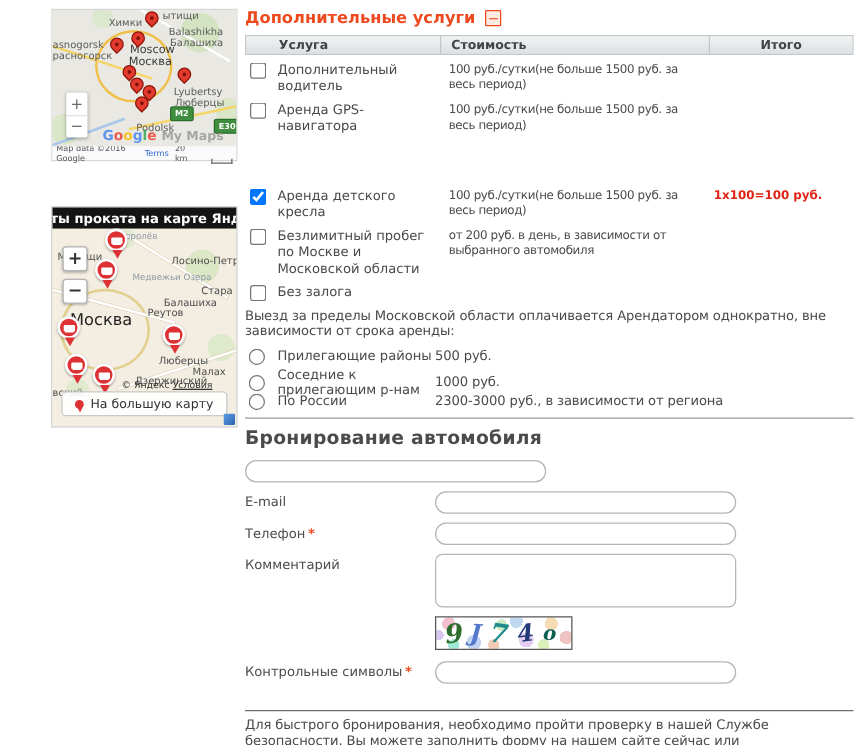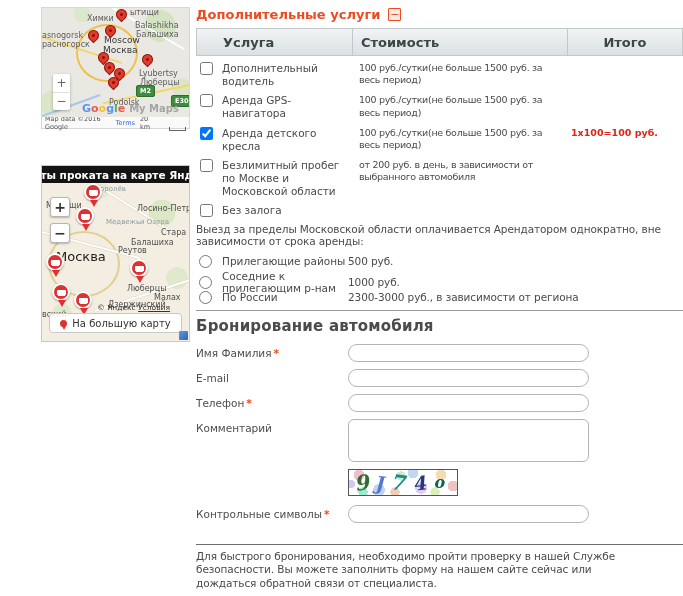--- a/index.html
+++ b/index.html
@@ -72,21 +72,21 @@
   .mini-pin { width:7px; height:7px; background:#dd3134; border-radius:50%; position:relative; }
   .mini-pin::after { content:''; position:absolute; left:1.5px; top:6px; border:2px solid transparent; border-top:4px solid #dd3134; }
   .corner-ic { position:absolute; right:1px; bottom:1px; width:9px; height:9px; background:linear-gradient(135deg,#5e9de0,#2b63b5); border-radius:1px; }
 
   
   .main { position:absolute; left:196px; top:6px; width:487px; }
   .sec-head { display:flex; align-items:center; gap:8px; height:16px; margin-bottom:6px; }
   .sec-title { font-size:13px; font-weight:bold; color:#ee4a1f; }
   .collapse { width:13px; height:13px; border:1px solid #ee4a1f; background:#fdeae2; color:#ee4a1f; font-size:11px; line-height:11px; text-align:center; border-radius:1px; }
 
-  .srv-head { display:grid; grid-template-columns:155px 215px 1fr; background:linear-gradient(#f1f3f4,#dce0e2); border:1px solid #c2c7c9; height:28px; align-items:center; font-size:13px; font-weight:bold; color:#3f4446; }
+  .srv-head { display:grid; grid-template-columns:155px 215px 1fr; background:linear-gradient(#f1f3f4,#dce0e2); border:1px solid #c2c7c9; height:16px; align-items:center; font-size:10px; font-weight:bold; color:#3f4446; }
   .srv-head .hc1 { padding-left:26px; }
   .srv-head .hc2 { padding-left:8px; border-left:1px solid #c2c7c9; align-self:stretch; display:flex; align-items:center; }
   .srv-head .hc3 { text-align:center; border-left:1px solid #c2c7c9; align-self:stretch; display:flex; align-items:center; justify-content:center; }
   .srv-row { display:grid; grid-template-columns:26px 129px 215px 1fr; padding-top:6px; align-items:start; }
   .srv-row input { width:13px; height:13px; margin-left:4px; }
   .srv-name { font-size:10.5px; line-height:1.25; padding-right:4px; }
   .srv-cost { font-size:9.5px; letter-spacing:-0.3px; line-height:1.3; padding-left:8px; }
   .srv-total { font-size:9.5px; font-weight:bold; color:#e02413; padding-left:5px; }
 
   .note { font-size:10.5px; letter-spacing:-0.1px; margin-top:6px; }
@@ -253,21 +253,21 @@
     <span class="srv-name">Дополнительный водитель</span>
     <span class="srv-cost">100 руб./сутки(не больше 1500 руб. за весь период)</span>
     <span class="srv-total"></span>
   </div>
   <div class="srv-row" style="min-height:20px;">
     <input type="checkbox" style="">
     <span class="srv-name">Аренда GPS-навигатора</span>
     <span class="srv-cost">100 руб./сутки(не больше 1500 руб. за весь период)</span>
     <span class="srv-total"></span>
   </div>
-  <div class="srv-row" style="min-height:20px;">
+  <div class="srv-row" style="min-height:20px;margin-top:36px;">
     <input type="checkbox" checked="checked" style="">
     <span class="srv-name">Аренда детского кресла</span>
     <span class="srv-cost">100 руб./сутки(не больше 1500 руб. за весь период)</span>
     <span class="srv-total">1х100=100 руб.</span>
   </div>
   <div class="srv-row" style="min-height:29px;">
     <input type="checkbox" style="">
     <span class="srv-name">Безлимитный пробег по Москве и Московской области</span>
     <span class="srv-cost">от 200 руб. в день, в зависимости от выбранного автомобиля</span>
     <span class="srv-total"></span>
@@ -297,21 +297,20 @@
       <span class="trip-lbl">По России</span>
       <span class="trip-cost">2300-3000 руб., в зависимости от региона</span>
     </div>
   </div>
 
   <hr class="divider">
 
   <h2 class="book-title">Бронирование автомобиля</h2>
 
   <div class="form-row">
-    <label><span>Имя Фамилия</span><em class="req">*</em></label>
     <input class="txt" type="text" style="">
   </div>
   <div class="form-row">
     <label>E-mail</label>
     <input class="txt" type="text" style="">
   </div>
   <div class="form-row">
     <label><span>Телефон</span><em class="req">*</em></label>
     <input class="txt" type="text" style="">
   </div>

